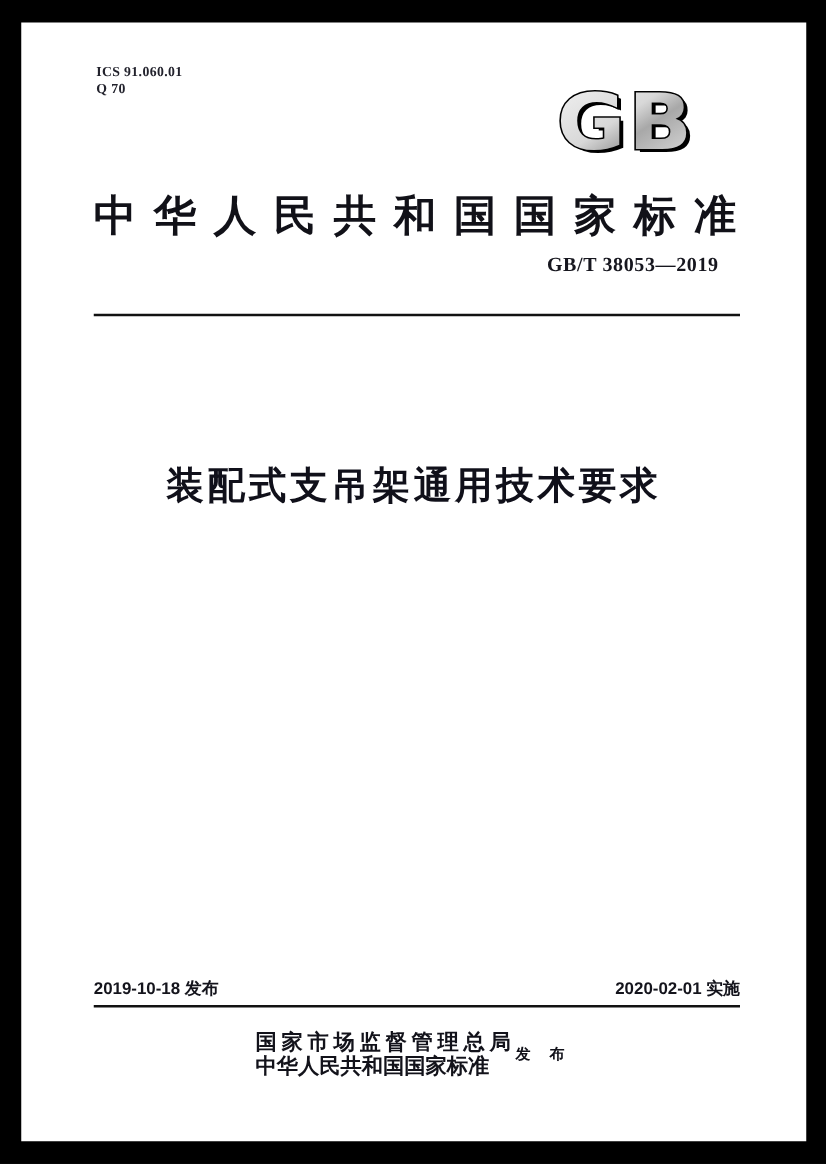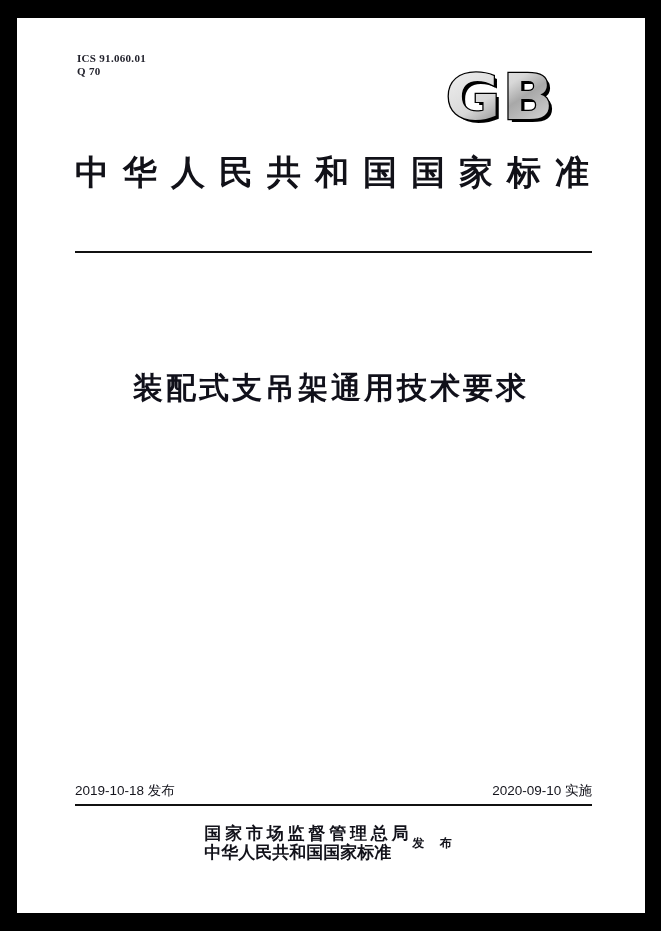--- a/index.html
+++ b/index.html
@@ -63,21 +63,21 @@
     position:absolute;left:0;top:408px;
     width:628px;text-align:center;
     font-size:14px;font-weight:bold;
     color:#16161e;
     font-family:"Liberation Serif","DejaVu Serif",serif;
   }
   .dates-row{
     position:absolute;left:58px;top:764px;
     width:517px;
     display:flex;justify-content:space-between;align-items:flex-end;
-    font-size:13.5px;font-weight:normal;
+    font-size:13.5px;font-weight:bold;
     font-family:"Liberation Sans","DejaVu Sans",sans-serif;
     color:#14141c;
   }
   .publisher{
     position:absolute;left:0;top:806px;width:628px;
     display:flex;justify-content:center;align-items:center;
   }
   .publisher-lines{
     width:208px;
     font-size:17px;font-weight:bold;line-height:19px;
@@ -114,29 +114,30 @@
           <stop offset="0.6" stop-color="#a8a8a8"></stop>
           <stop offset="1" stop-color="#e6e6e6"></stop>
         </linearGradient>
       </defs>
       <text x="73" y="64" text-anchor="middle" font-family="DejaVu Sans, Liberation Sans, sans-serif" font-size="62" font-weight="bold" letter-spacing="2" fill="#000000" transform="scale(1.08,1)">GB</text>
       <text x="70" y="61" text-anchor="middle" font-family="DejaVu Sans, Liberation Sans, sans-serif" font-size="62" font-weight="bold" letter-spacing="2" fill="url(#bevel)" stroke="#000000" stroke-width="2.4" paint-order="stroke" transform="scale(1.08,1)">GB</text>
     </svg>
 
     <div class="std-type">中华人民共和国国家标准</div>
 
+    <div class="std-number">GB/T 38053—2019</div>
 
     <div class="rule rule-top"></div>
 
     <div class="title-cn">装配式支吊架通用技术要求</div>
 
 
     <div class="dates-row">
       <span>2019-10-18 发布</span>
-      <span>2020-09-10 实施</span>
+      <span>2020-02-01 实施</span>
     </div>
 
     <div class="rule rule-bottom"></div>
 
     <div class="publisher">
       <div class="publisher-lines">
         <div class="publisher-line1">国家市场监督管理总局</div>
         <div class="publisher-line2">中华人民共和国国家标准</div>
       </div>
       <div class="release-label">发 布</div>

